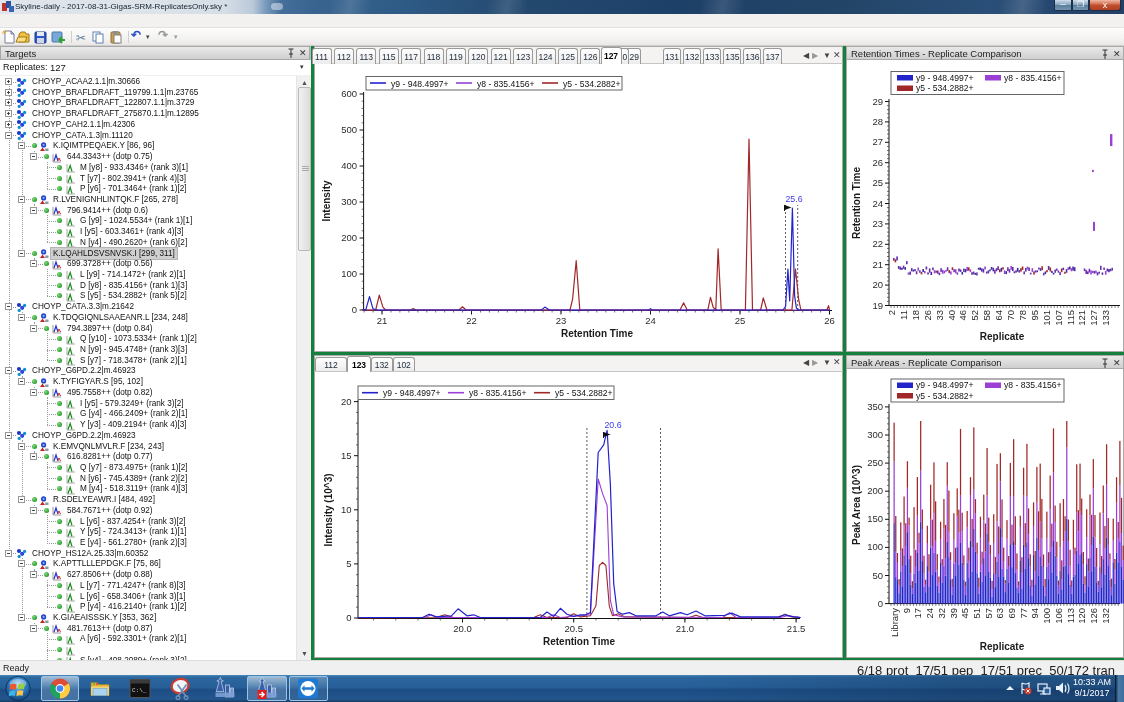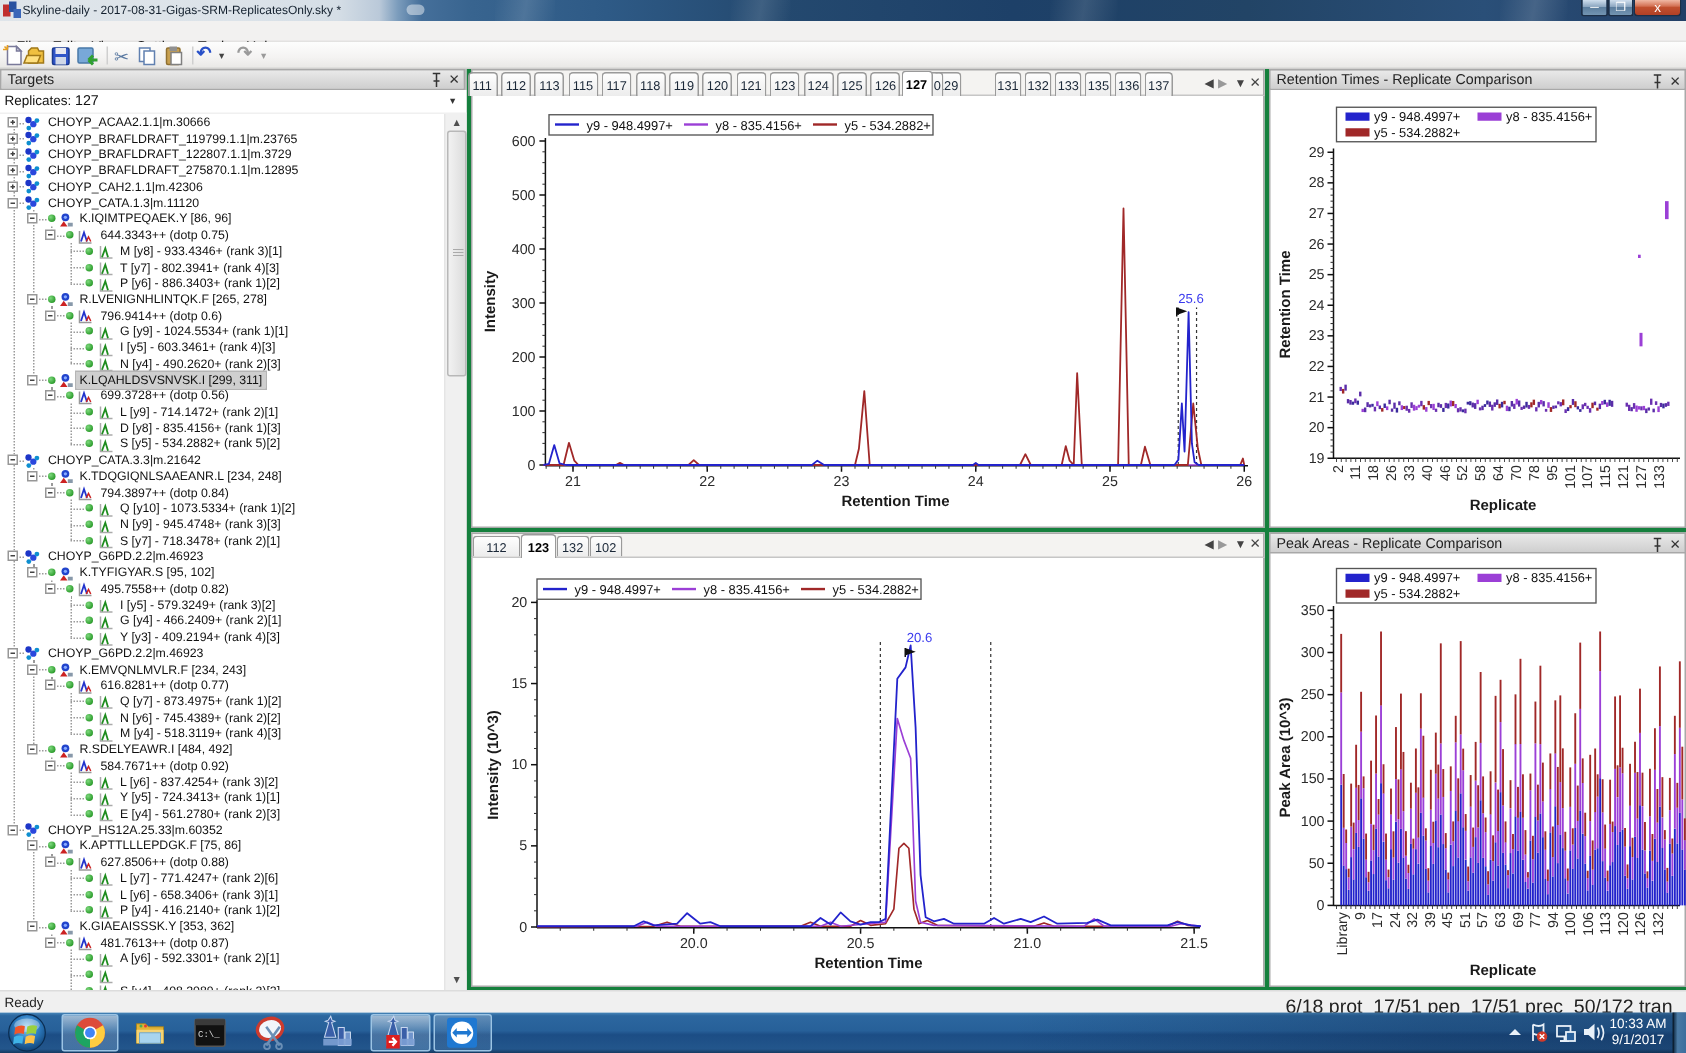--- a/index.html
+++ b/index.html
@@ -262,21 +262,21 @@
         <svg class="abs" style="left:66px;top:97.98px" width="10" height="10" viewBox="0 0 10 10">
           <path d="M1 1 L1 9 L9 9" stroke="#aaa" stroke-width="1" fill="none"></path>
           <path d="M2 8.5 L4.2 2.5 L6 8.5" stroke="#1e8c1e" stroke-width="1.2" fill="none"></path>
         </svg>
         <div class="trow" style="left:78px;top:96.5px;padding:0 2px">T [y7] - 802.3941+ (rank 4)[3]</div>
         <span class="gdot" style="left:57px;top:110.2px;position:absolute"></span>
         <svg class="abs" style="left:66px;top:108.7px" width="10" height="10" viewBox="0 0 10 10">
           <path d="M1 1 L1 9 L9 9" stroke="#aaa" stroke-width="1" fill="none"></path>
           <path d="M2 8.5 L4.2 2.5 L6 8.5" stroke="#1e8c1e" stroke-width="1.2" fill="none"></path>
         </svg>
-        <div class="trow" style="left:78px;top:107.2px;padding:0 2px">P [y6] - 886.3403+ (rank 1)[2]</div>
+        <div class="trow" style="left:78px;top:107.2px;padding:0 2px">P [y6] - 701.3464+ (rank 1)[2]</div>
         <span class="ebox" style="left:18px;top:119.9px;position:absolute"></span>
         <span class="gdot" style="left:32px;top:120.9px;position:absolute"></span>
         <svg class="abs" style="left:39px;top:119.42px" width="10" height="10" viewBox="0 0 10 10">
           <circle cx="4.6" cy="2.9" r="2.6" fill="#2244cc"></circle>
           <circle cx="4.6" cy="2.9" r="1.1" fill="#88aaff"></circle>
           <path d="M1 9 L3.5 5.5 L6 9 Z" fill="#cc2222"></path>
           <path d="M6.2 6.5 L9.5 6.5 L9.5 9 L6.2 9Z" fill="#8899aa"></path>
         </svg>
         <div class="trow" style="left:51px;top:117.9px;padding:0 2px">R.LVENIGNHLINTQK.F [265, 278]</div>
         <span class="ebox" style="left:30px;top:130.6px;position:absolute"></span>
@@ -297,21 +297,21 @@
         <svg class="abs" style="left:66px;top:151.58px" width="10" height="10" viewBox="0 0 10 10">
           <path d="M1 1 L1 9 L9 9" stroke="#aaa" stroke-width="1" fill="none"></path>
           <path d="M2 8.5 L4.2 2.5 L6 8.5" stroke="#1e8c1e" stroke-width="1.2" fill="none"></path>
         </svg>
         <div class="trow" style="left:78px;top:150.1px;padding:0 2px">I [y5] - 603.3461+ (rank 4)[3]</div>
         <span class="gdot" style="left:57px;top:163.8px;position:absolute"></span>
         <svg class="abs" style="left:66px;top:162.3px" width="10" height="10" viewBox="0 0 10 10">
           <path d="M1 1 L1 9 L9 9" stroke="#aaa" stroke-width="1" fill="none"></path>
           <path d="M2 8.5 L4.2 2.5 L6 8.5" stroke="#1e8c1e" stroke-width="1.2" fill="none"></path>
         </svg>
-        <div class="trow" style="left:78px;top:160.8px;padding:0 2px">N [y4] - 490.2620+ (rank 2)[3]</div>
+        <div class="trow" style="left:78px;top:160.8px;padding:0 2px">N [y4] - 490.2620+ (rank 6)[2]</div>
         <span class="ebox" style="left:18px;top:173.5px;position:absolute"></span>
         <span class="gdot" style="left:32px;top:174.5px;position:absolute"></span>
         <svg class="abs" style="left:39px;top:173.02px" width="10" height="10" viewBox="0 0 10 10">
           <circle cx="4.6" cy="2.9" r="2.6" fill="#2244cc"></circle>
           <circle cx="4.6" cy="2.9" r="1.1" fill="#88aaff"></circle>
           <path d="M1 9 L3.5 5.5 L6 9 Z" fill="#cc2222"></path>
           <path d="M6.2 6.5 L9.5 6.5 L9.5 9 L6.2 9Z" fill="#8899aa"></path>
         </svg>
         <div class="trow sel" style="left:51px;top:171.5px;padding:0 2px">K.LQAHLDSVSNVSK.I [299, 311]</div>
         <span class="ebox" style="left:30px;top:184.2px;position:absolute"></span>
@@ -527,21 +527,21 @@
           <path d="M1 1 L1 9 L9 9" stroke="#999" stroke-width="1" fill="none"></path>
           <path d="M2 8 L4 2 L6 8" stroke="#2233cc" stroke-width="1.2" fill="none"></path>
           <path d="M5.5 8 L7 5 L8.5 8" stroke="#cc2222" stroke-width="1" fill="none"></path>
         </svg>
         <div class="trow" style="left:65px;top:493.1px;padding:0 2px">627.8506++ (dotp 0.88)</div>
         <span class="gdot" style="left:57px;top:506.8px;position:absolute"></span>
         <svg class="abs" style="left:66px;top:505.34000000000066px" width="10" height="10" viewBox="0 0 10 10">
           <path d="M1 1 L1 9 L9 9" stroke="#aaa" stroke-width="1" fill="none"></path>
           <path d="M2 8.5 L4.2 2.5 L6 8.5" stroke="#1e8c1e" stroke-width="1.2" fill="none"></path>
         </svg>
-        <div class="trow" style="left:78px;top:503.8px;padding:0 2px">L [y7] - 771.4247+ (rank 2)[6]</div>
+        <div class="trow" style="left:78px;top:503.8px;padding:0 2px">L [y7] - 771.4247+ (rank 8)[3]</div>
         <span class="gdot" style="left:57px;top:517.6px;position:absolute"></span>
         <svg class="abs" style="left:66px;top:516.0600000000006px" width="10" height="10" viewBox="0 0 10 10">
           <path d="M1 1 L1 9 L9 9" stroke="#aaa" stroke-width="1" fill="none"></path>
           <path d="M2 8.5 L4.2 2.5 L6 8.5" stroke="#1e8c1e" stroke-width="1.2" fill="none"></path>
         </svg>
         <div class="trow" style="left:78px;top:514.6px;padding:0 2px">L [y6] - 658.3406+ (rank 3)[1]</div>
         <span class="gdot" style="left:57px;top:528.3px;position:absolute"></span>
         <svg class="abs" style="left:66px;top:526.7800000000007px" width="10" height="10" viewBox="0 0 10 10">
           <path d="M1 1 L1 9 L9 9" stroke="#aaa" stroke-width="1" fill="none"></path>
           <path d="M2 8.5 L4.2 2.5 L6 8.5" stroke="#1e8c1e" stroke-width="1.2" fill="none"></path>

